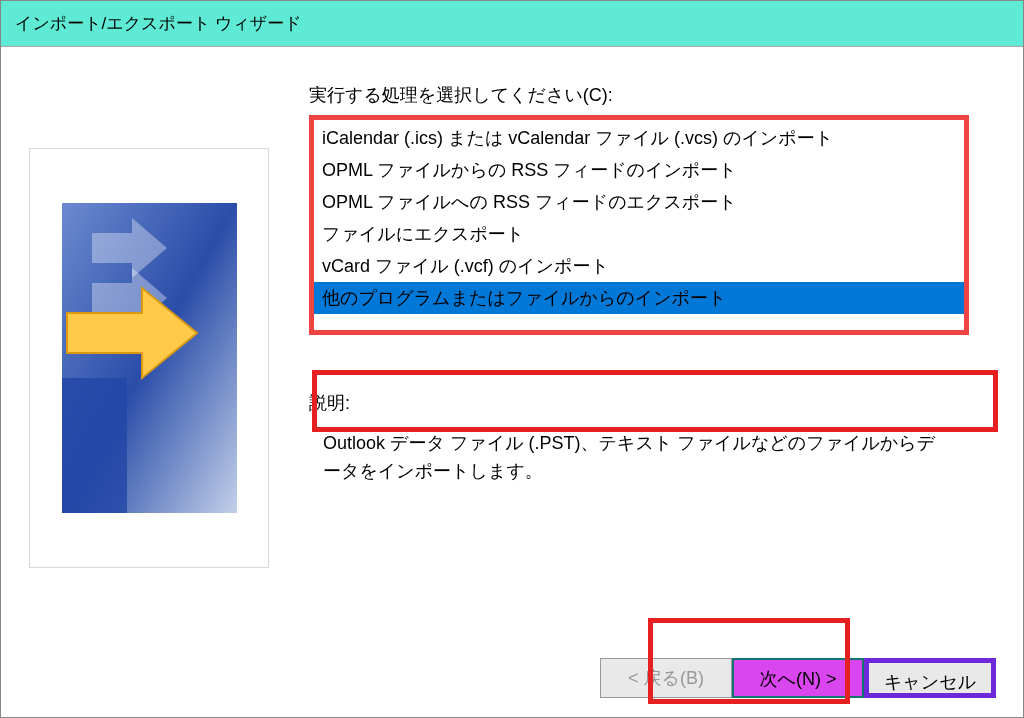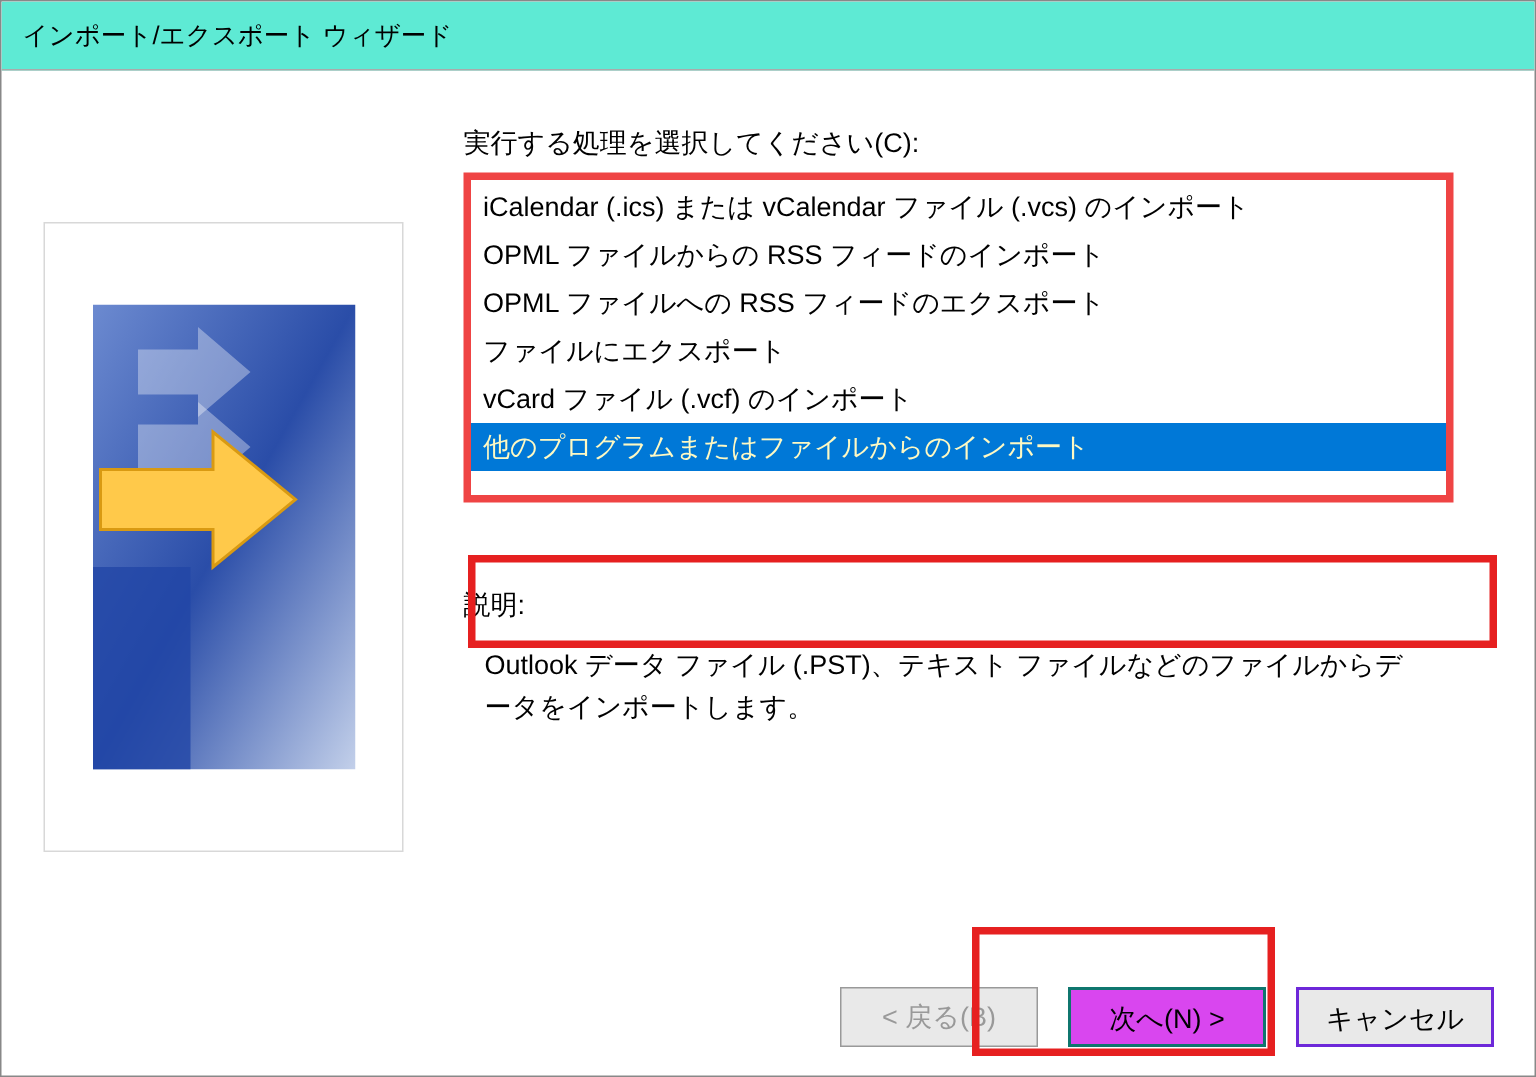--- a/index.html
+++ b/index.html
@@ -50,21 +50,21 @@
   }
   .list-item {
     padding: 2px 8px;
     font-size: 18px;
     line-height: 28px;
     white-space: nowrap;
     cursor: default;
   }
   .list-item.selected {
     background: #0078d7;
-    color: #fef9c3;
+    color: #000000;
   }
   .highlight-box-list {
     position: absolute;
     border: 5px solid #e62020;
     width: 686px;
     height: 62px;
     left: 312px;
     top: 370px;
     pointer-events: none;
   }
@@ -76,21 +76,20 @@
     padding: 14px 8px 0 14px;
     font-size: 18px;
     width: 640px;
     line-height: 28px;
   }
   .button-row {
     position: absolute;
     bottom: 20px;
     right: 28px;
     display: flex;
-    gap: 20px;
     align-items: center;
   }
   .btn {
     min-width: 132px;
     height: 40px;
     border: 1px solid #999;
     background: #e9e9e9;
     font-size: 18px;
     text-align: center;
     line-height: 38px;
@@ -106,21 +105,21 @@
   }
   .highlight-box-btn {
     position: absolute;
     border: 5px solid #e62020;
     width: 202px;
     height: 86px;
     left: 648px;
     top: 618px;
     pointer-events: none;
   }
-  .btn.cancel { border: 2px solid #6d28d9; }
+  .btn.cancel { border: 5px solid #6d28d9; }
 </style>
 </head>
 <body>
 
 <div class="titlebar">
   <span>インポート/エクスポート ウィザード</span>
 </div>
 
 <div class="content">
   <div class="left-image">

